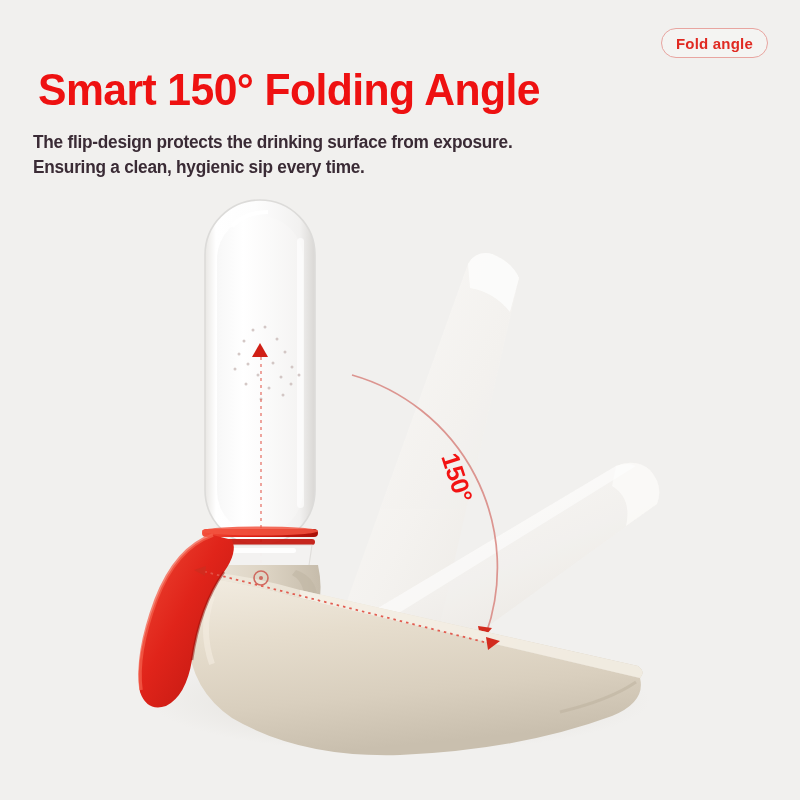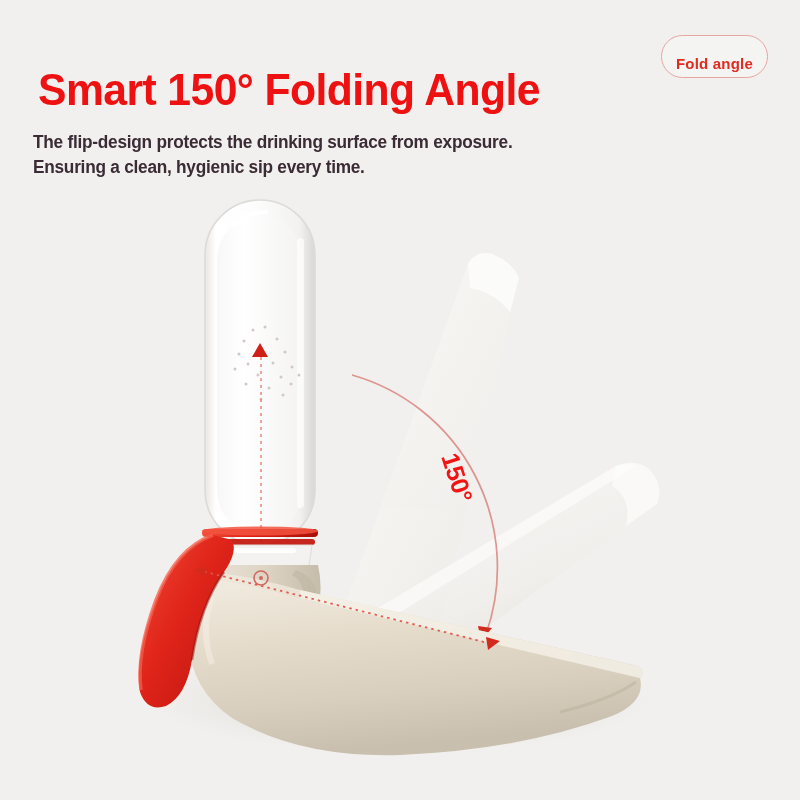--- a/index.html
+++ b/index.html
@@ -6,24 +6,24 @@
   body{
     width:800px;height:800px;overflow:hidden;
     background:#f1f0ee;
     font-family:"Liberation Sans", sans-serif;
     position:relative;
   }
   .stage{position:absolute;inset:0;width:800px;height:800px;}
 
   
   .badge{
-    position:absolute;top:35px;right:32px;
+    position:absolute;top:28px;right:32px;
     border:1.5px solid #e8a5a0;
     border-radius:999px;
-    padding:20px 14px 6px;
+    padding:7px 14px 6px;
     color:#e02a22;
     font-size:15px;font-weight:700;
     letter-spacing:.2px;
     background:rgba(255,255,255,.25);
     line-height:1;
   }
 
   
   .title{
     position:absolute;left:38px;top:68px;

